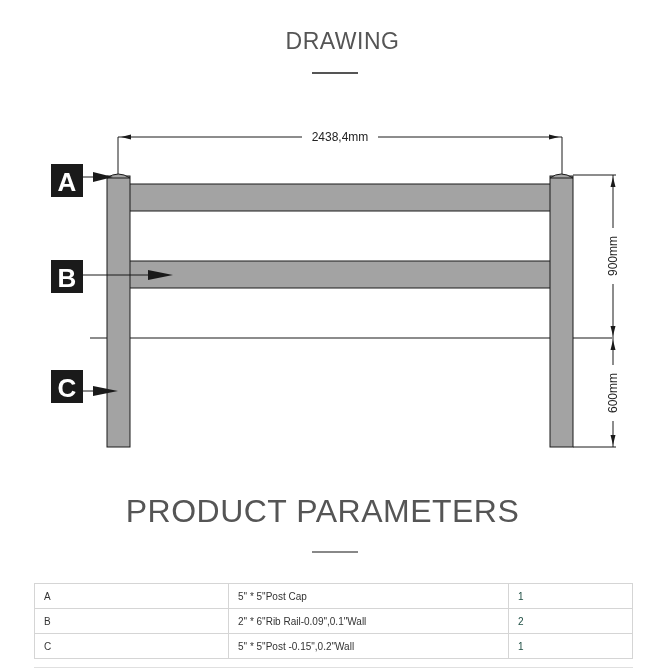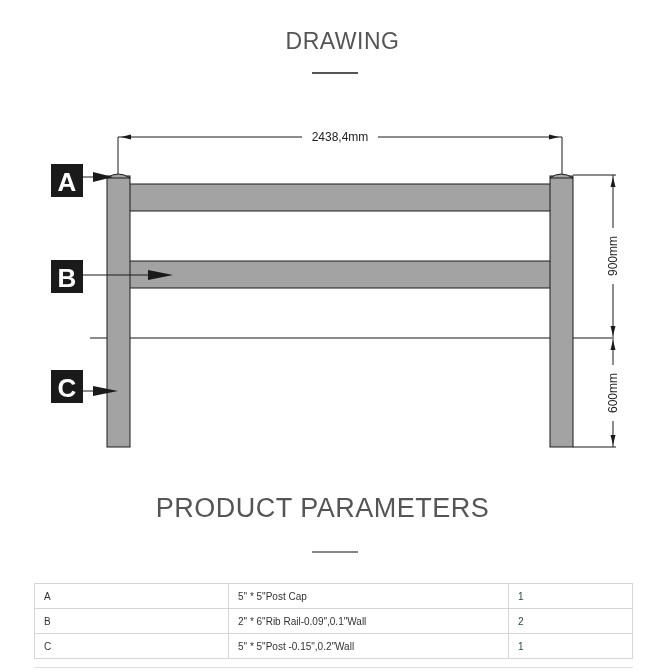--- a/index.html
+++ b/index.html
@@ -1,19 +1,19 @@
 <!DOCTYPE html>
 <html><head>
 <meta charset="utf-8">
 <style>
   html, body { margin:0; padding:0; background:#ffffff; }
   body { width:645px; height:671px; position:relative; overflow:hidden; font-family:"Liberation Sans", sans-serif; }
   .title { position:absolute; left:0; width:645px; text-align:center; color:#555555; font-weight:normal; letter-spacing:0.5px; }
   .t1 { top:28px; font-size:23px;padding-left:20px; }
-  .t2 { top:493px; font-size:27px; }
+  .t2 { top:493px; font-size:32px; }
   .underline { position:absolute; height:2px; background:#555555; }
   .u1 { left:312px; top:72px; width:46px; }
   .u2 { left:312px; top:551px; width:46px; background:#888; }
   svg.drawing { position:absolute; left:0; top:0; }
   table.params { position:absolute; left:34px; top:583px; width:599px; border-collapse:collapse; font-size:10px; color:#333; }
   table.params td { border:1px solid #d5d5d5; height:24px; padding:0 0 0 9px; }
   table.params td.c1 { width:184px; }
   table.params td.c2 { width:270px; }
   table.params td.c3 { color:#1d4d42; }
   .bottom-line { position:absolute; left:34px; top:667px; width:599px; height:1px; background:#e0e0e0; }

